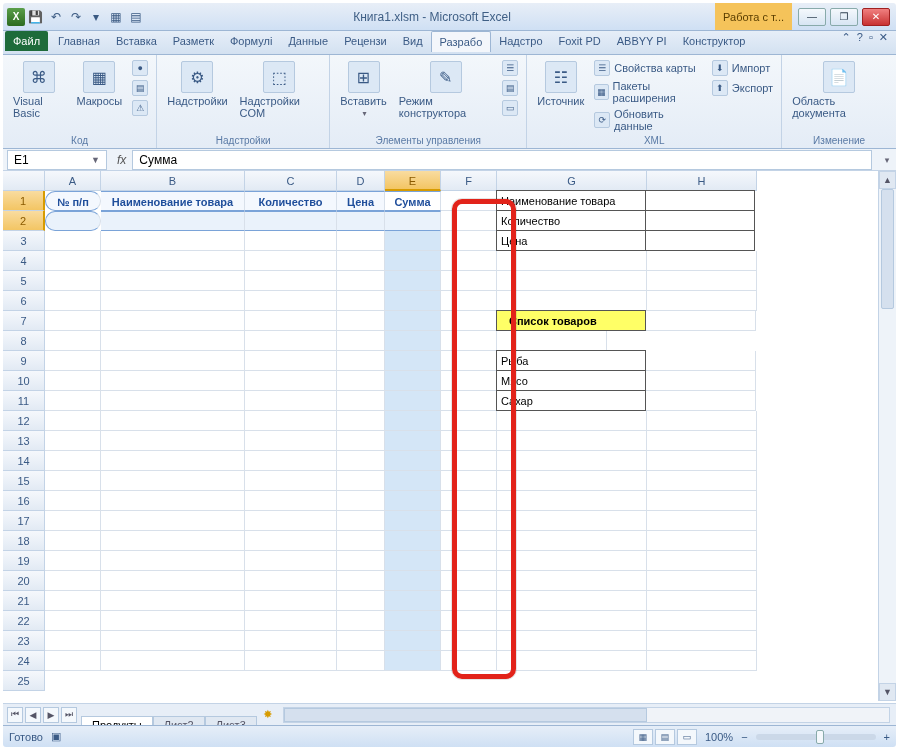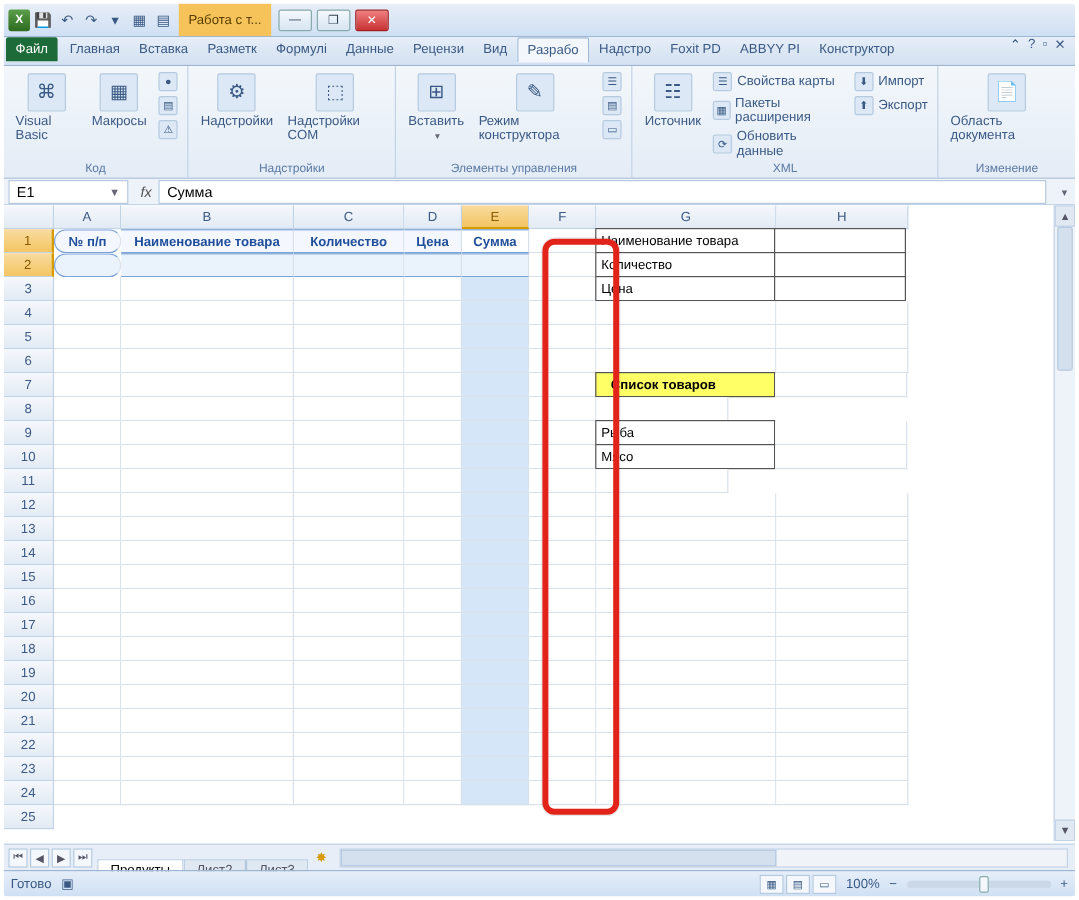--- a/index.html
+++ b/index.html
@@ -98,20 +98,21 @@
 <div class="titlebar">
   <div class="qat">
     <span class="xl">X</span>
     <span class="icon">💾</span>
     <span class="icon">↶</span>
     <span class="icon">↷</span>
     <span class="icon">▾</span>
     <span class="icon">▦</span>
     <span class="icon">▤</span>
   </div>
+  <div class="title-center">Книга1.xlsm  -  Microsoft Excel</div>
   <div class="tool-context">Работа с т...</div>
   <div class="win-btns">
     <div class="win-btn">—</div>
     <div class="win-btn">❐</div>
     <div class="win-btn close">✕</div>
   </div>
 </div>
 
 <div class="tabs">
   <div class="tab file">Файл</div>
@@ -386,20 +387,21 @@
         <div class="cell tbl" style="width: 150px;">Мясо</div>
         <div class="cell" style="width: 110px;"></div>
       </div>
       <div class="row">
         <div class="cell" style="width: 56px;"></div>
         <div class="cell" style="width: 144px;"></div>
         <div class="cell" style="width: 92px;"></div>
         <div class="cell" style="width: 48px;"></div>
         <div class="cell colsel" style="width: 56px;"></div>
         <div class="cell" style="width: 56px;"></div>
+        <div class="cell tbl" style="width: 150px;">Сахар</div>
         <div class="cell" style="width: 110px;"></div>
       </div>
       <div class="row">
         <div class="cell" style="width: 56px;"></div>
         <div class="cell" style="width: 144px;"></div>
         <div class="cell" style="width: 92px;"></div>
         <div class="cell" style="width: 48px;"></div>
         <div class="cell colsel" style="width: 56px;"></div>
         <div class="cell" style="width: 56px;"></div>
         <div class="cell" style="width: 150px;"></div>

